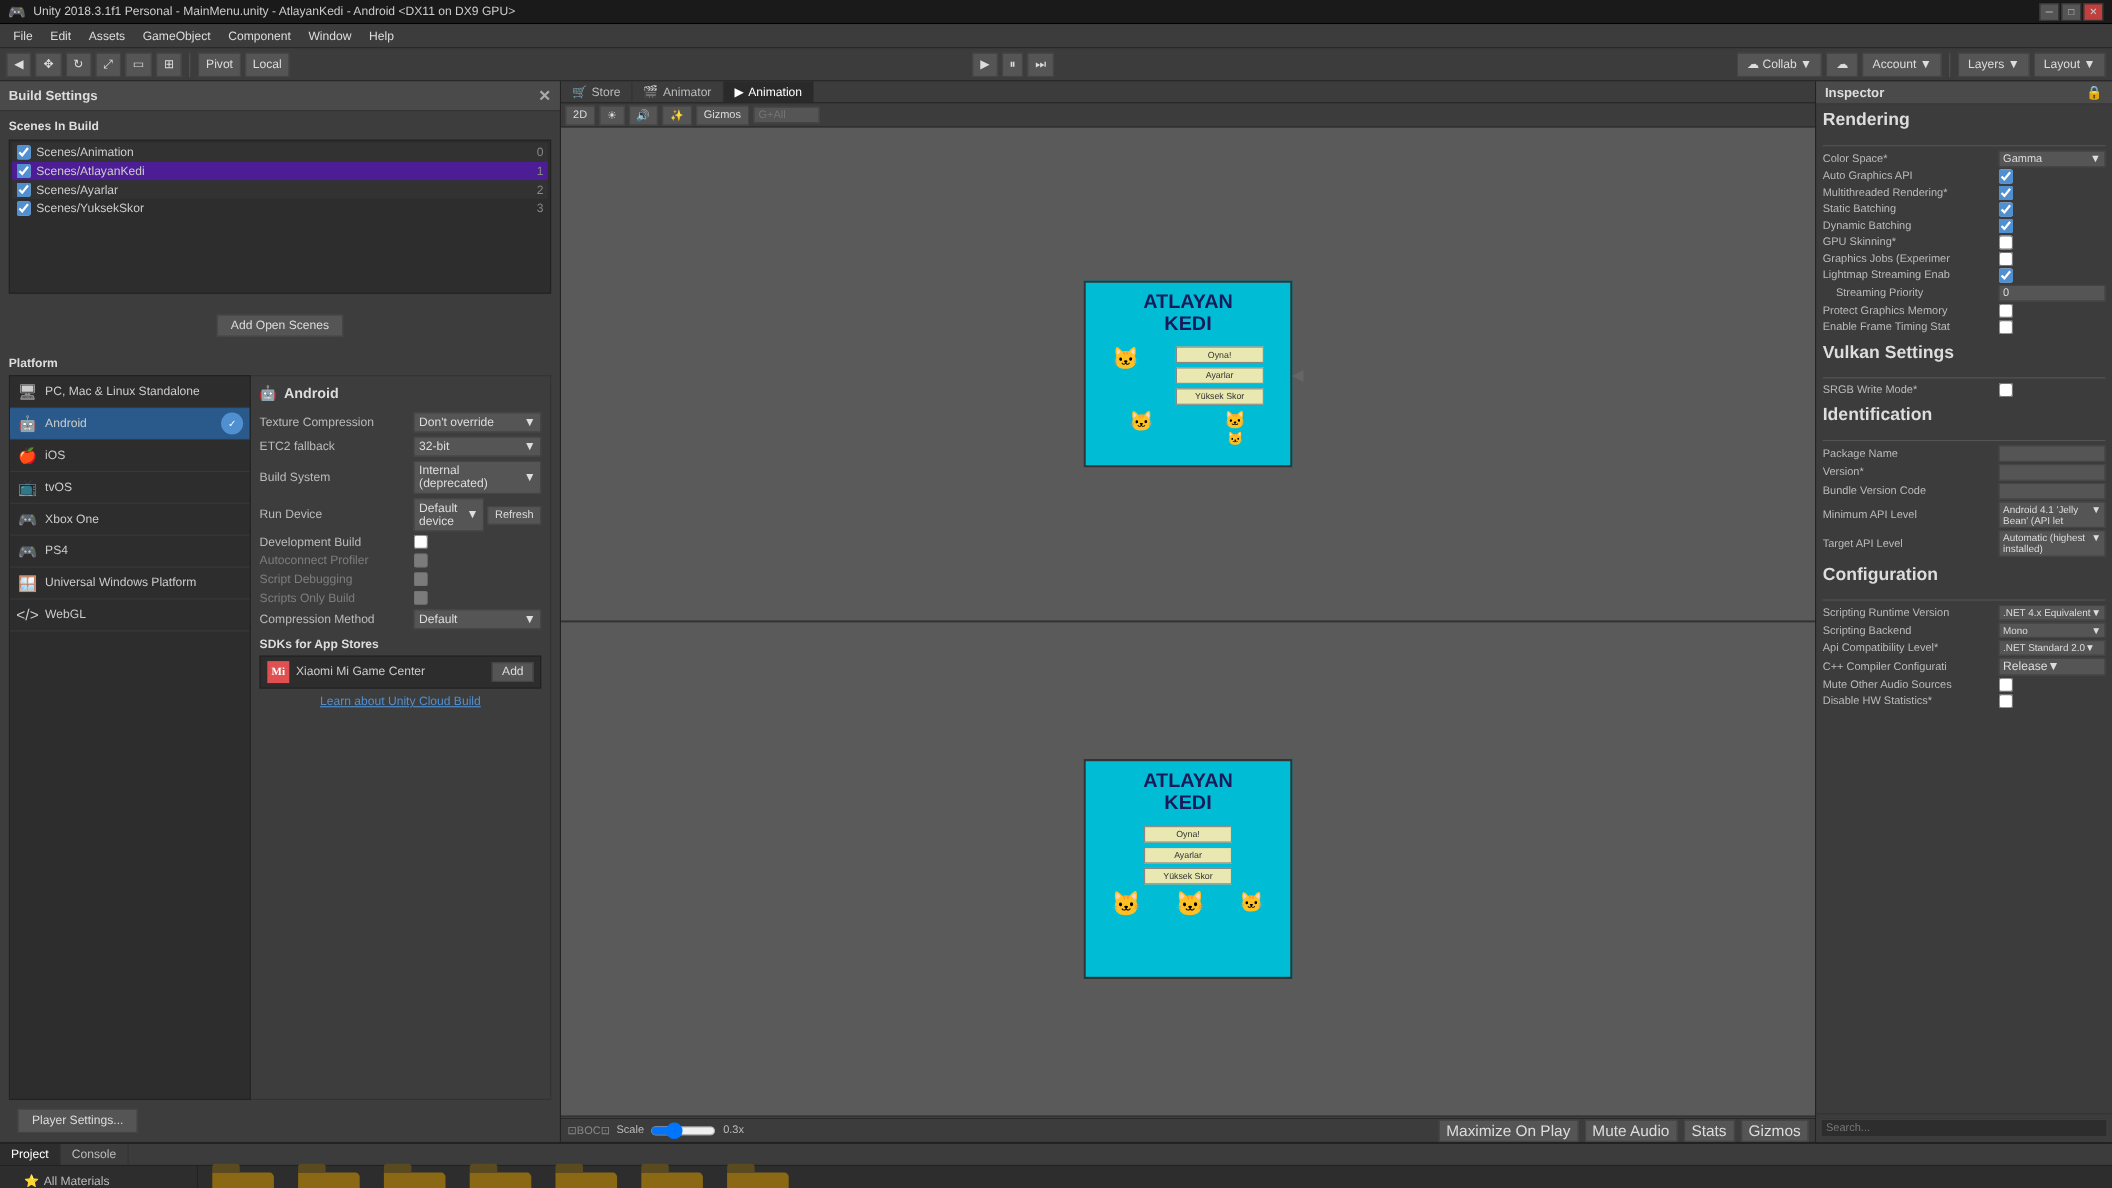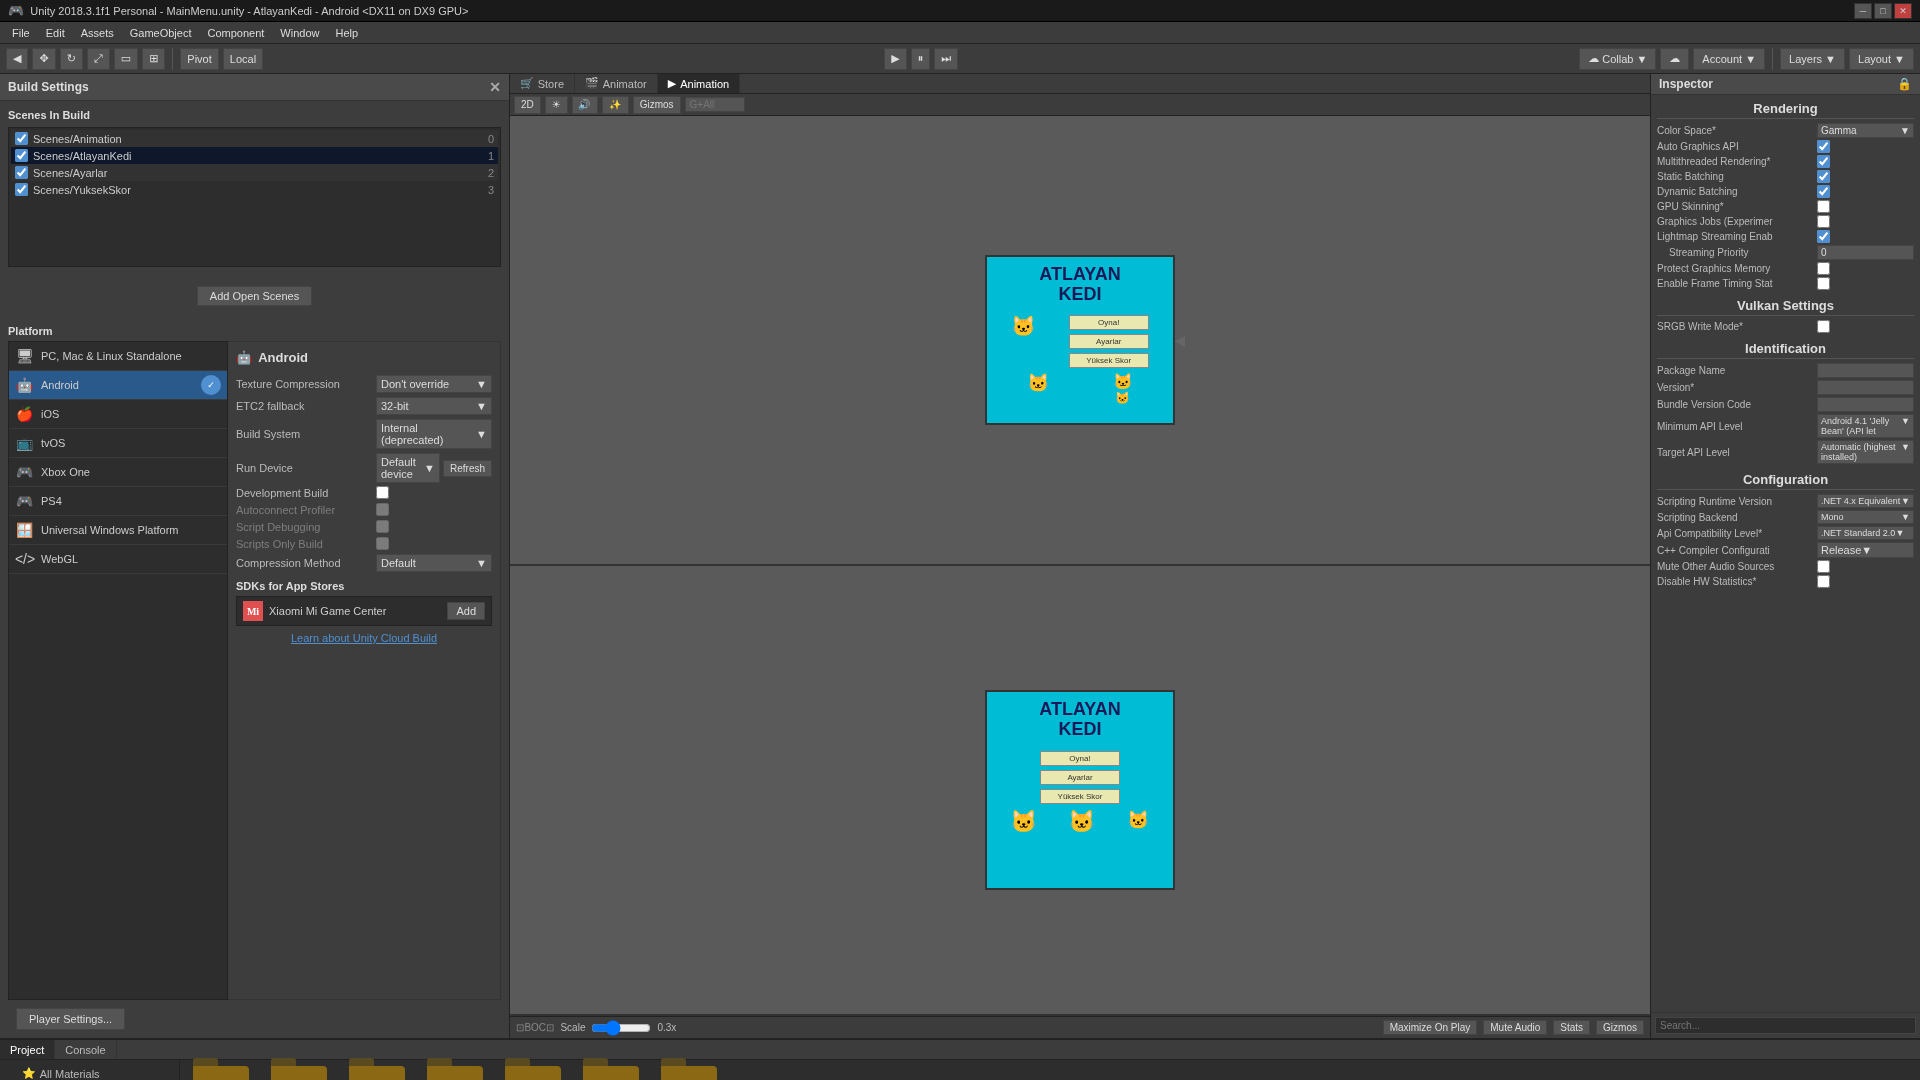--- a/index.html
+++ b/index.html
@@ -99,21 +99,21 @@
       padding: 2px;
     }
     .scene-item {
       display: flex;
       align-items: center;
       padding: 2px 4px;
       font-size: 11px;
       color: #ccc;
     }
     .scene-item:nth-child(odd) { background: #323232; }
-    .scene-item.selected { background: #0f172a; }
+    .scene-item.selected { background: #4c1d95; }
     .scene-checkbox { width: 13px; height: 13px; margin-right: 5px; accent-color: #5090d0; }
     .scene-name { flex: 1; }
     .scene-num { color: #888; min-width: 20px; text-align: right; }
 
     #add-scenes-btn {
       display: block;
       margin: 4px auto;
       background: #555;
       border: 1px solid #444;
       color: #ddd;
@@ -395,21 +395,21 @@
       border-top: 1px solid #222;
       font-size: 10px;
       color: #bbb;
     }
     .bottom-bar-btn {
       background: #555;
       border: 1px solid #444;
       color: #ddd;
       padding: 1px 6px;
       cursor: pointer;
-      font-size: 10px;
+      font-size: 14px;
     }
 
     
     #inspector {
       width: 270px;
       background: #3c3c3c;
       border-left: 1px solid #222;
       display: flex;
       flex-direction: column;
       overflow: hidden;
@@ -428,26 +428,25 @@
     #inspector-content {
       flex: 1;
       overflow-y: auto;
       padding: 6px;
     }
     .inspector-section {
       margin-bottom: 8px;
     }
     .inspector-section-title {
       font-weight: bold;
-      font-size: 13px;
+      font-size: 16px;
       color: #ddd;
       margin-bottom: 4px;
-      padding-bottom: 2px;
+      padding-bottom: 13px;
       border-bottom: 1px solid #555;
-      text-align: center;
     }
     .inspector-row {
       display: flex;
       align-items: center;
       margin-bottom: 2px;
       font-size: 10px;
     }
     .inspector-label {
       flex: 0 0 160px;
       color: #bbb;

